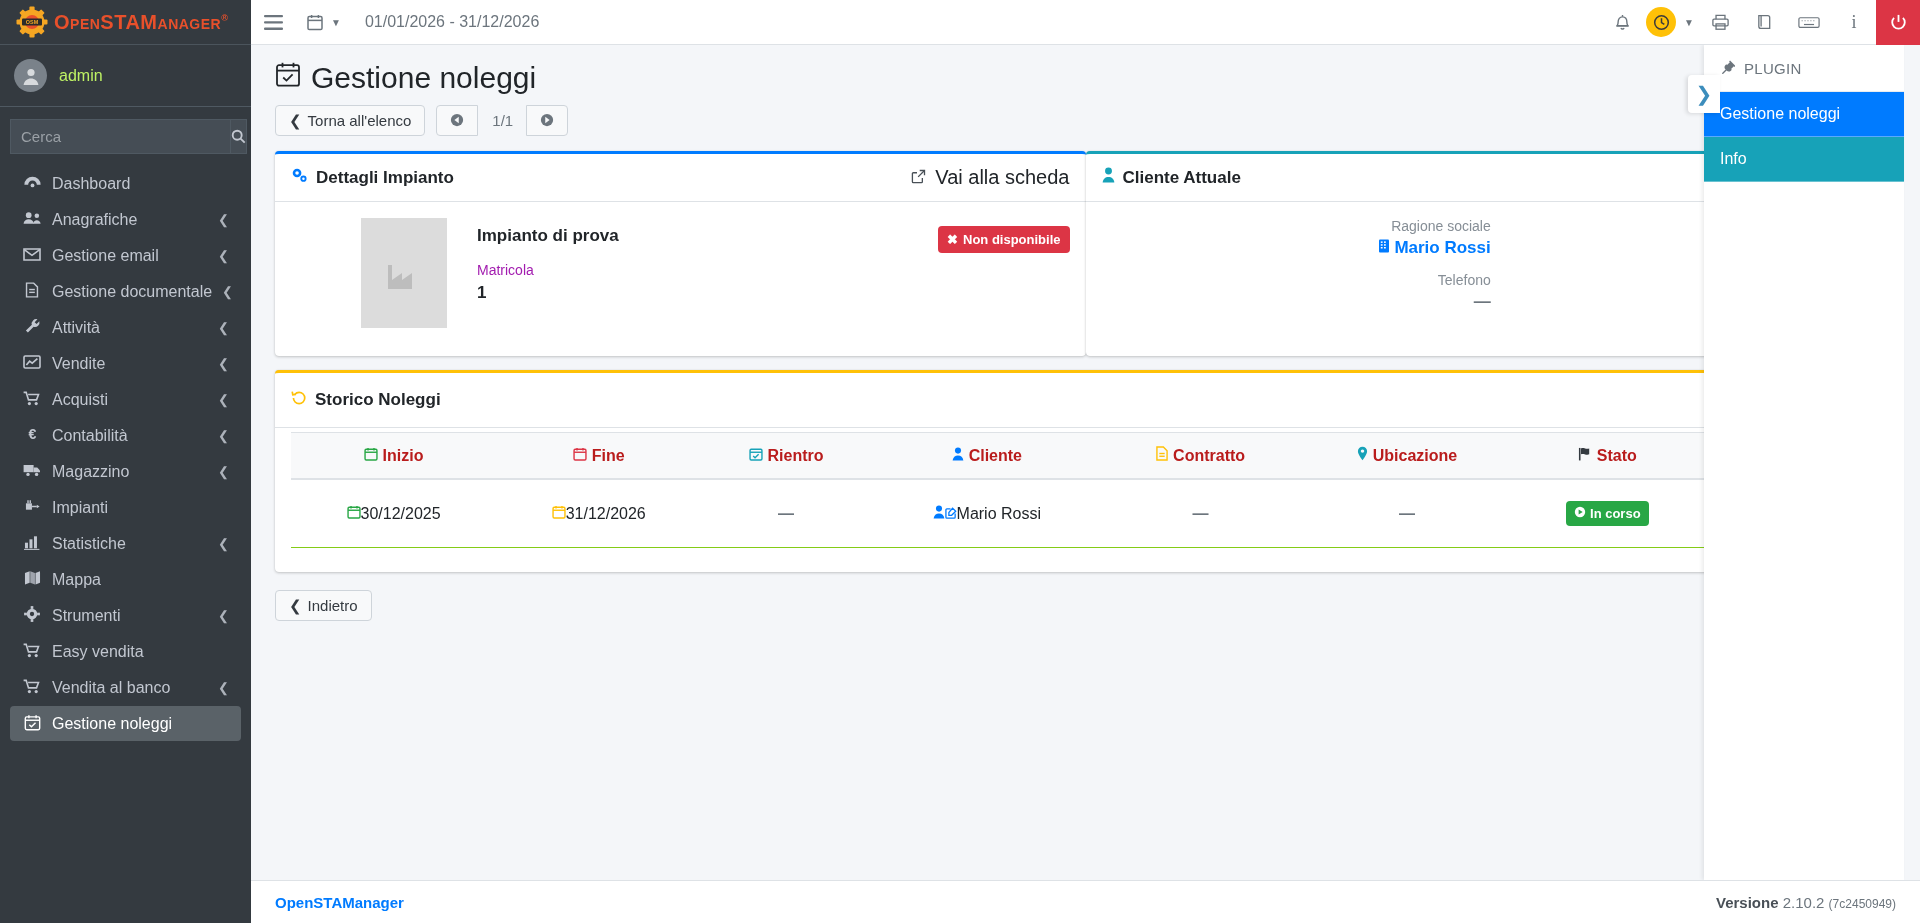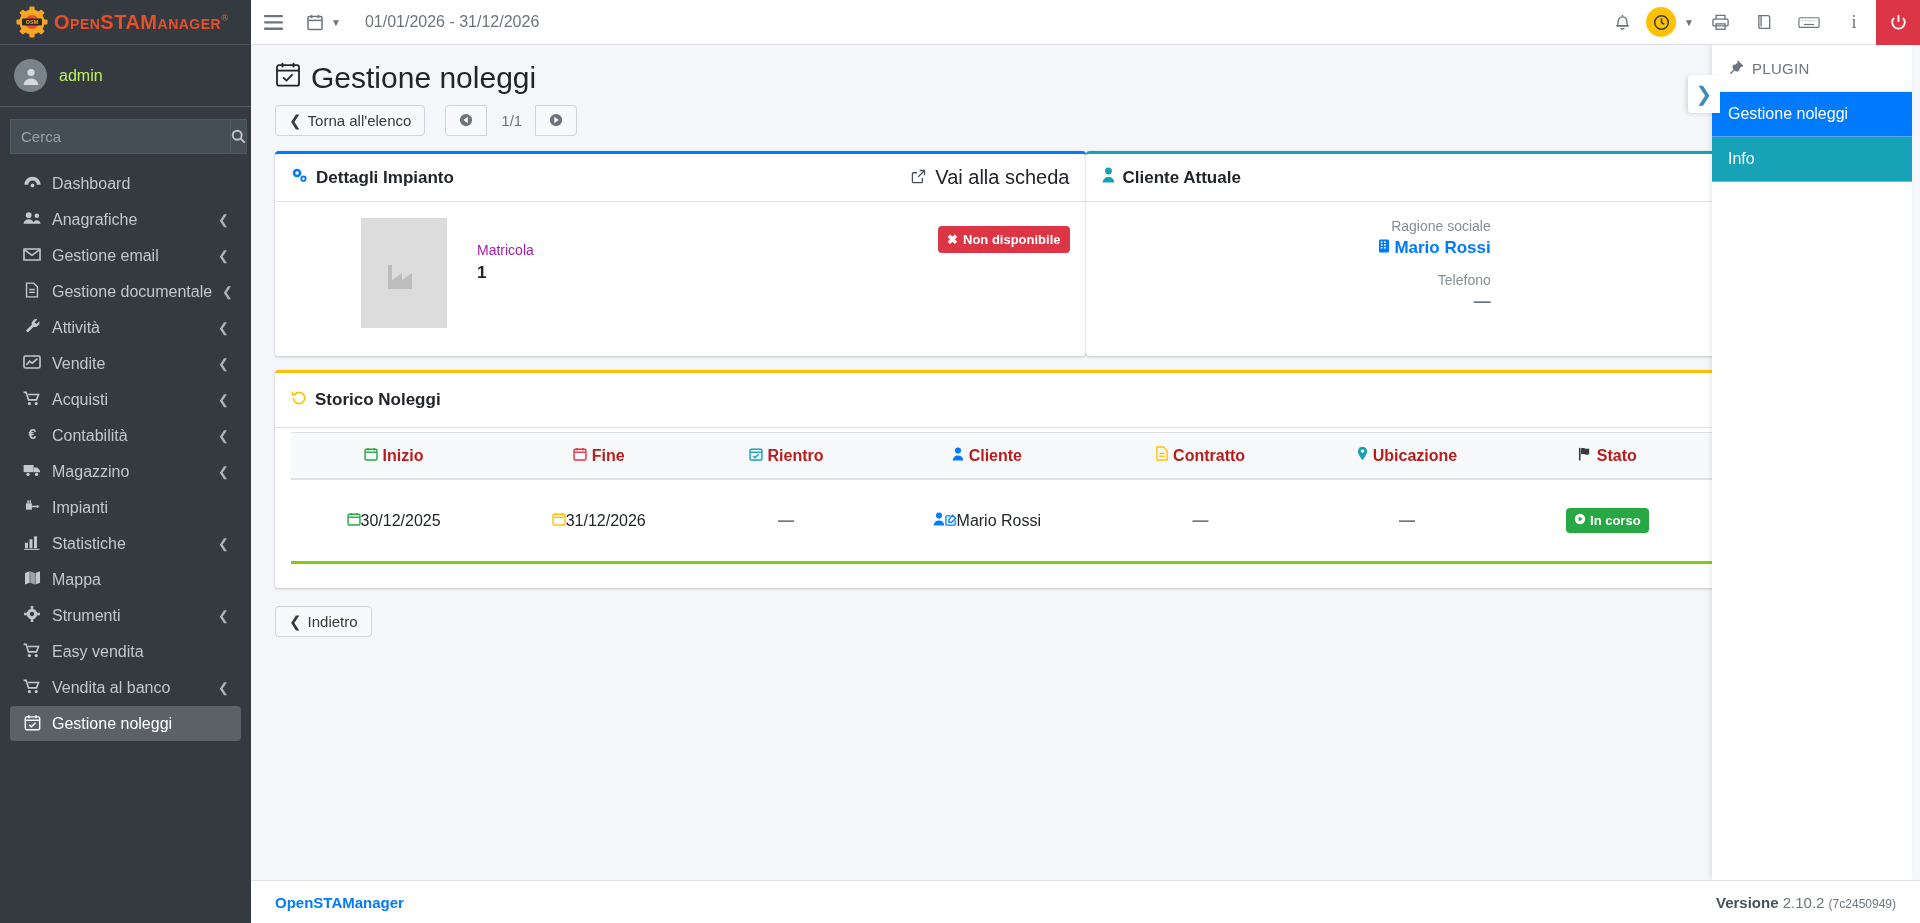--- a/index.html
+++ b/index.html
@@ -115,21 +115,21 @@
   .breadcrumb .sep { color: #6c757d; }
 
   .toolbar-row { display: flex; align-items: center; padding: 8px 24px 0 24px; }
   .btn {
     font-family: "Liberation Sans", sans-serif;
     font-size: 15px; border-radius: 4px; cursor: pointer;
     display: inline-flex; align-items: center; gap: 6px;
     border: 1px solid transparent; padding: 7px 13px; line-height: 1;
   }
   .btn-default { background: #f8f9fa; border-color: #ced4da; color: #343a40; }
-  .btn-group { display: inline-flex; margin-left: 20px; text-align: center; }
+  .btn-group { display: inline-flex; margin-left: 11px; text-align: center; }
   .btn-group .btn { border-radius: 0; border-color: #ced4da; background:#f8f9fa; color:#6c757d; margin-left:-1px;}
   .btn-group .btn:first-child { border-radius: 4px 0 0 4px; margin-left: 0;}
   .btn-group .btn:last-child { border-radius: 0 4px 4px 0; }
   .pg-count { color:#6c757d; font-size:15px; padding: 7px 14px; }
   .btn-success { background: #28a745; border-color:#28a745; color:#fff; }
   .btn-success-split {
     background:#28a745; border-color:#28a745; color:#fff;
     padding: 8px 11px; border-left: 1px solid rgba(0,0,0,.12);
     border-radius: 0 4px 4px 0; cursor:pointer; display:flex; align-items:center;
   }
@@ -182,41 +182,41 @@
   }
   table.tbl { width: 100%; border-collapse: collapse; font-size: 16px; }
   table.tbl thead th {
     background: #f8f9fa; color: #b91c1c; font-size: 16px; font-weight: bold;
     text-align: center; padding: 13px 8px;
     border-top: 1px solid #dee2e6; border-bottom: 2px solid #dee2e6;
     white-space: nowrap;
   }
   table.tbl thead th span.hico { margin-right: 5px; }
   table.tbl tbody td {
-    text-align: center; padding: 28px 8px; border-bottom: 3px solid #84cc16;
+    text-align: center; padding: 21px 8px; border-bottom: 1px solid #84cc16;
     color: #212529; vertical-align: middle; margin-top: 30px;
   }
   .badge-success {
     background: #28a745; color:#fff; font-size: 13px; font-weight:bold;
     padding: 5px 8px; border-radius: 4px; display:inline-flex; gap:4px; align-items:center;
   }
   .act-group { display: inline-flex; }
   .act-btn {
     width: 27px; height: 25px; display:flex; align-items:center; justify-content:center;
     color:#fff; font-size: 13px; cursor: pointer;
   }
   .act-info { background:#17a2b8; border-radius: 4px 0 0 4px;}
   .act-edit { background:#ffc107; color:#1f2d3d;}
   .act-del  { background:#dc3545; border-radius: 0 4px 4px 0;}
 
   .indietro-row { padding: 18px 24px 0 24px; }
 
   
   #plugin-panel {
-    position: absolute; right: 8px; top: 0; width: 200px; height: 100%;
+    position: absolute; right: 16px; top: 0; width: 200px; height: 100%;
     background: #fff; box-shadow: -2px 0 4px rgba(0,0,0,.08); z-index: 5;
   }
   .plugin-head {
     display:flex; align-items:center; gap:9px; padding: 14px 16px;
     color: #6c757d; font-size: 15px; letter-spacing:.3px;
     border-bottom: 1px solid #e9ecef;
   }
   .plugin-item {
     padding: 13px 16px; color:#fff; font-size:16px; cursor:pointer;
     border-bottom: 1px solid rgba(255,255,255,.35);
@@ -600,20 +600,21 @@
             </a>
           </div>
         </div>
         <div class="impianto-body">
           <div class="thumb">
             <svg width="48" height="44" viewBox="0 0 48 44" fill="#bdbdbd">
               <path d="M8 14v24h24V22l-10 7v-7l-10 7V14z"></path>
             </svg>
           </div>
           <div class="imp-info">
+            <div class="imp-name">Impianto di prova</div>
             <div class="imp-lbl">Matricola</div>
             <div class="imp-val">1</div>
           </div>
           <div>
             <span class="badge-danger">
               <span>✖</span>
               <span>Non disponibile</span>
             </span>
           </div>
         </div>

